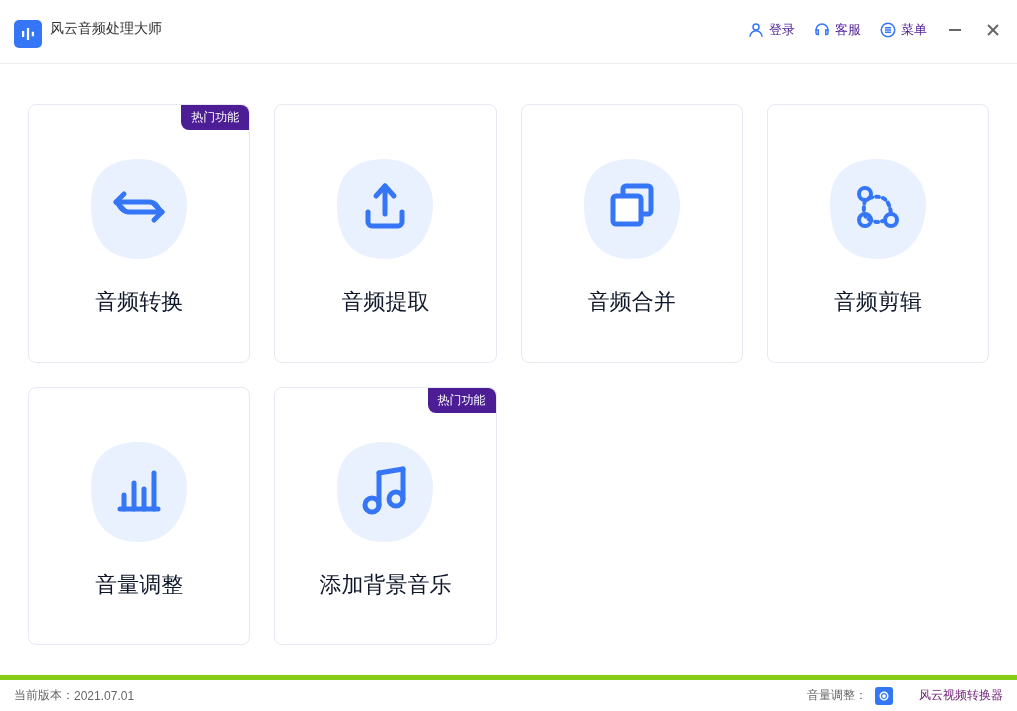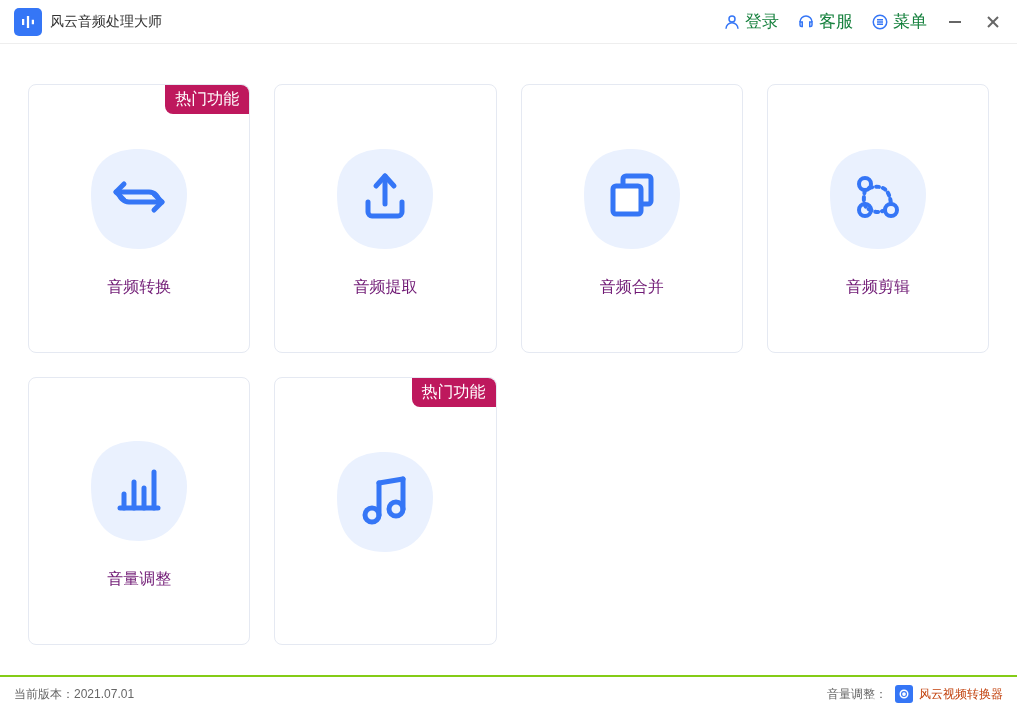--- a/index.html
+++ b/index.html
@@ -1,41 +1,41 @@
 <!DOCTYPE html>
 <html><head>
 <meta charset="utf-8">
 <style>
 * { margin: 0; padding: 0; box-sizing: border-box; }
 body { font-family: "Microsoft YaHei", "PingFang SC", sans-serif; background: #fff; width: 1017px; height: 711px; overflow: hidden; display: flex; flex-direction: column; }
-.titlebar { height: 44px; display: flex; align-items: center; padding: 0 14px; border-bottom: 1px solid #eee; gap: 8px; }
+.titlebar { height: 44px; display: flex; align-items: flex-start; padding: 0 14px; border-bottom: 1px solid #eee; gap: 8px; margin-top: 20px; }
 .app-logo { width: 28px; height: 28px; background: #3576f6; border-radius: 5px; display: flex; align-items: center; justify-content: center; }
 .app-logo svg { width: 18px; height: 18px; }
 .app-title { font-size: 14px; color: #333; font-weight: 500; }
 .titlebar-spacer { flex: 1; }
 .titlebar-right { display: flex; align-items: center; gap: 18px; }
-.tb-item { display: flex; align-items: center; gap: 4px; font-size: 17px; color: #15803d; cursor: pointer; }
+.tb-item { display: flex; align-items: center; gap: 4px; font-size: 13px; color: #4c1d95; cursor: pointer; }
 .tb-item svg { width: 18px; height: 18px; }
 .win-btn { width: 20px; height: 20px; display: flex; align-items: center; justify-content: center; cursor: pointer; }
 .win-btn svg { width: 14px; height: 14px; stroke: #666; }
 .content { flex: 1; padding: 40px 28px 30px 28px; }
 .grid { display: grid; grid-template-columns: repeat(4, 1fr); gap: 24px; height: 100%; }
 .card { position: relative; border: 1px solid #e5e9f2; border-radius: 8px; display: flex; flex-direction: column; align-items: center; justify-content: center; cursor: pointer; transition: all .15s; background: #fff; }
-.card-badge { position: absolute; top: 0; right: 0; background: #be185d; color: #fff; font-size: 16px; padding: 4px 10px; border-radius: 0 8px 0 8px; }
+.card-badge { position: absolute; top: 0; right: 0; background: #4c1d95; color: #fff; font-size: 12px; padding: 4px 10px; border-radius: 0 8px 0 8px; }
 .card-icon { width: 120px; height: 120px; display: flex; align-items: center; justify-content: center; position: relative; margin-bottom: 18px; }
 .card-icon .blob { position: absolute; inset: 0; }
 .card-icon .blob svg { width: 100%; height: 100%; }
 .card-icon .glyph { position: relative; z-index: 1; }
 .card-icon .glyph svg { width: 70px; height: 70px; }
-.card-label { font-size: 16px; color: #701a75; }
-.statusbar { height: 36px; border-top: 2px solid #84cc16; display: flex; align-items: center; padding: 0 14px; font-size: 12px; color: #666; }
+.card-label { font-size: 22px; color: #0f172a; }
+.statusbar { height: 36px; border-top: 5px solid #84cc16; display: flex; align-items: center; padding: 0 14px; font-size: 12px; color: #666; }
 .statusbar-spacer { flex: 1; }
 .rec { display: flex; align-items: center; gap: 6px; cursor: pointer; color: #666; }
 .rec-icon { width: 18px; height: 18px; background: #3576f6; border-radius: 3px; display: flex; align-items: center; justify-content: center; }
-.rec-label { color: #c2410c; }
+.rec-label { color: #701a75; margin-left: 20px; }
 </style>
 </head>
 <body>
 
 <div class="titlebar">
   <div class="app-logo">
     <svg viewBox="0 0 24 24" fill="none">
         <rect x="4" y="8" width="3" height="8" fill="#fff"></rect>
         <rect x="10.5" y="4" width="3" height="16" fill="#fff"></rect>
         <rect x="17" y="9" width="3" height="6" fill="#fff"></rect>
@@ -181,20 +181,21 @@
         <div class="glyph">
           <svg viewBox="0 0 70 70" fill="none" stroke="#3576f6" stroke-width="5" stroke-linecap="round" stroke-linejoin="round">
             <circle cx="22" cy="50" r="7"></circle>
               <circle cx="46" cy="44" r="7"></circle>
             <line x1="29" y1="50" x2="29" y2="18"></line>
               <line x1="53" y1="44" x2="53" y2="14"></line>
               <line x1="29" y1="18" x2="53" y2="14"></line>
           </svg>
         </div>
       </div>
+      <div class="card-label">添加背景音乐</div>
     </div>
 
   </div>
 </div>
 
 <div class="statusbar">
   <span>当前版本：</span>
   <span>2021.07.01</span>
   <div class="statusbar-spacer"></div>
   <span>音量调整：</span>

